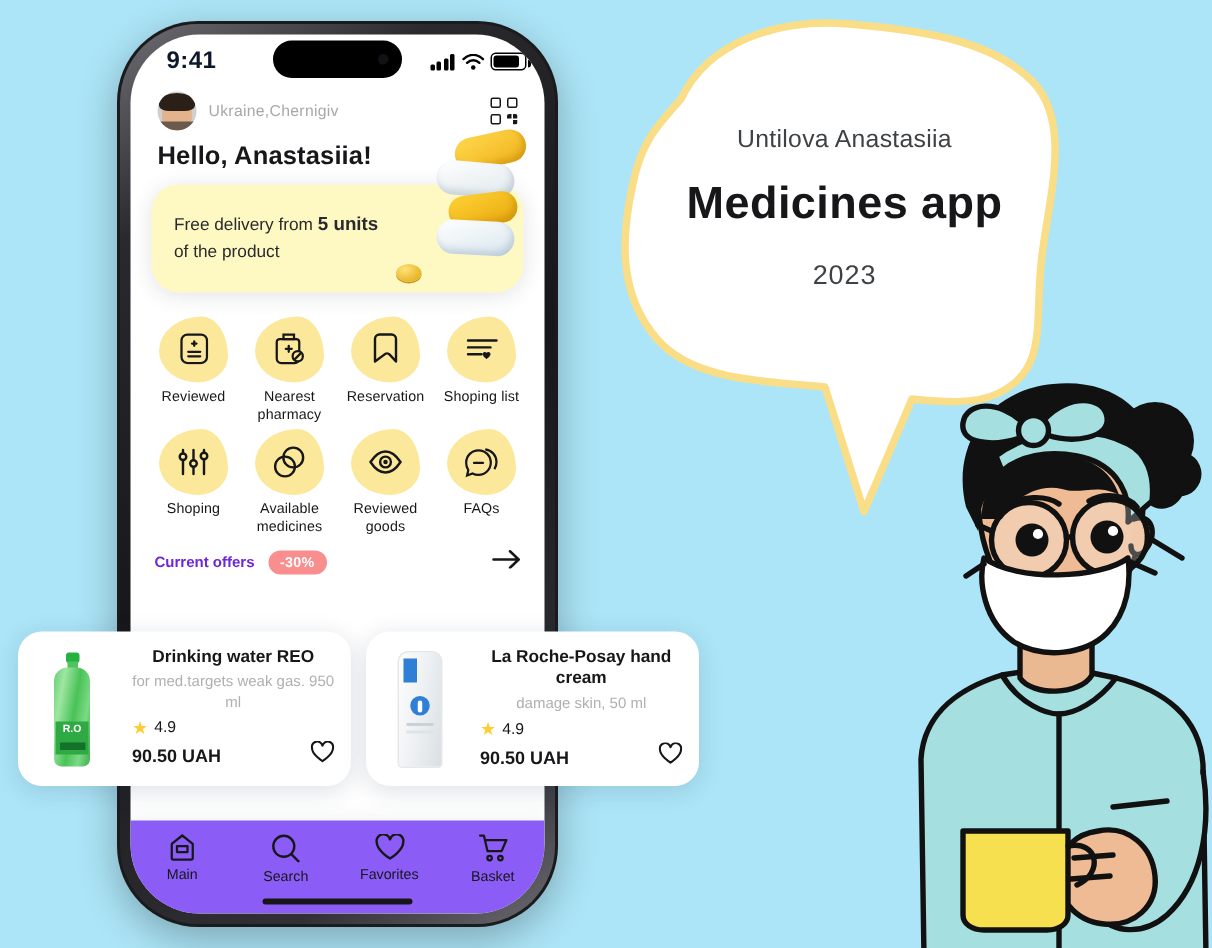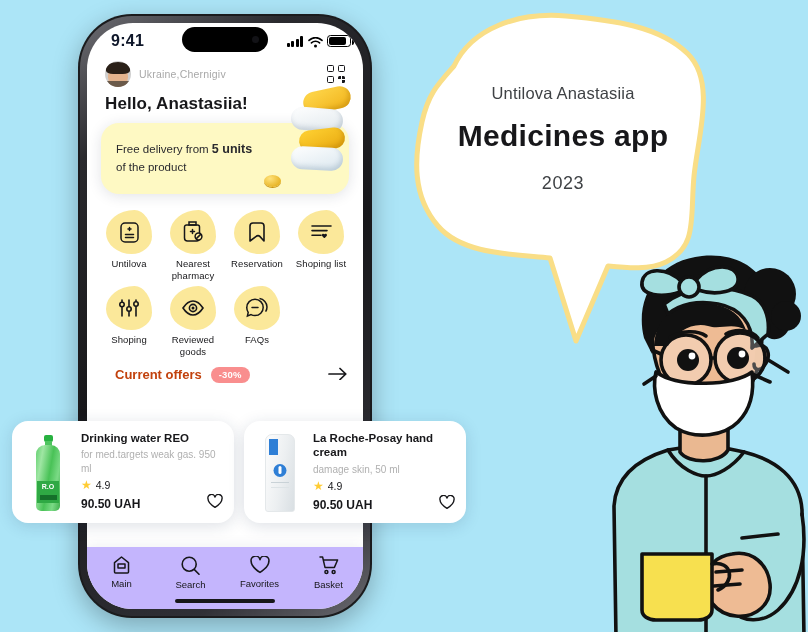--- a/index.html
+++ b/index.html
@@ -91,29 +91,29 @@
   .blob{ width:46px; height:44px; display:flex; align-items:center; justify-content:center; position:relative;}
   .blob::before{
     content:""; position:absolute; inset:0; background:#fbe89a;
     border-radius:62% 38% 44% 56% / 52% 60% 40% 48%;
   }
   .blob svg{ position:relative; z-index:1; }
   .cell label{ font-size:9.5px; color:#17171a; text-align:center; line-height:1.25; margin-top:4px; letter-spacing:.1px;}
 
   
   .offers-head{ display:flex; align-items:center; padding:8px 16px 0 16px;}
-  .offers-head h3{ font-size:13px; font-weight:700; color:#c2410c;margin-left:12px;}
+  .offers-head h3{ font-size:10px; font-weight:700; color:#6d28d9;}
   .disc{ margin-left:9px; background:#f98e8e; color:#fff; font-size:9.5px; font-weight:700;
          padding:2.5px 8px; border-radius:11px; letter-spacing:.2px;}
   .arrow{ margin-left:auto; }
 
   .cards{ position:absolute; left:12px; top:421px; display:flex; gap:10px; z-index:30; }
   .card{
     background:#fff; border-radius:16px; box-shadow:0 3px 16px rgba(30,50,80,.15);
-    padding:10px 11px 9px 10px; display:flex; gap:7px; width:222px; flex:none; min-height:98px;
+    padding:10px 11px 9px 10px; display:flex; gap:14px; width:222px; flex:none; min-height:98px;text-align:center;
   }
   .card .thumb{ width:52px; flex:none; display:flex; align-items:center; justify-content:center;}
   .card .body{ flex:1; min-width:0; }
   .card .nm{ font-size:11.5px; font-weight:700; color:#17171a; line-height:1.25;}
   .card .ds{ font-size:10px; color:#b0b0b0; line-height:1.35; margin-top:3px;}
   .rate{ display:flex; align-items:center; gap:4px; margin-top:4px; font-size:10.5px; color:#17171a;}
   .star{ color:#ffcc33; font-size:12px; line-height:1;}
   .prow{ display:flex; align-items:center; margin-top:3px;}
   .price{ font-size:12px; font-weight:700; color:#17171a;}
   .heart{ margin-left:auto; }
@@ -133,21 +133,21 @@
   .tube .tb{position:absolute;inset:0;border-radius:7px 7px 3px 3px;
       background:linear-gradient(100deg,#fdfdfd,#eceff1 55%,#d9dfe3);border:1px solid #e4e8ea;}
   .tube .blue{position:absolute;left:4px;top:5px;width:9px;height:16px;background:#2f7fd6;}
   .tube .dot{position:absolute;left:50%;transform:translateX(-50%);top:30px;width:13px;height:13px;border-radius:50%;background:#2f7fd6;}
   .tube .dot::after{content:"";position:absolute;left:5px;top:2.5px;width:3px;height:8px;background:#fff;border-radius:2px;}
   .tube .ln{position:absolute;left:6px;right:6px;top:48px;height:1.5px;background:#c9d2d7;}
   .tube .ln2{position:absolute;left:6px;right:6px;top:53px;height:1.5px;background:#dde3e6;}
 
   
   .tabbar{
-    position:absolute; left:0; right:0; bottom:0; height:62px; background:#c4b5fd;
+    position:absolute; left:0; right:0; bottom:0; height:62px; background:#8b5cf6;
     display:flex; align-items:flex-start; padding-top:9px; z-index:20;
     box-shadow:0 -2px 12px rgba(30,50,80,.07);
   }
   .tab{ flex:1; display:flex; flex-direction:column; align-items:center; gap:4px;}
   .tab span{ font-size:9.5px; color:#17171a; }
   .homebar{ position:absolute; left:50%; transform:translateX(-50%); bottom:6px; width:100px; height:4px;
             background:#17171a; border-radius:3px; z-index:25;}
 
   
   .bubble{ position:absolute; left:398px; top:6px; width:330px; height:350px; z-index:5;}
@@ -303,21 +303,21 @@
 
       <div class="grid">
 
         <div class="cell">
           <div class="blob">
             <svg width="19" height="21" viewBox="0 0 19 21" fill="none" stroke="#17171a" stroke-width="1.5">
                 <rect x="1" y="1" width="17" height="19" rx="4"></rect>
                 <path d="M9.5 5.5v3M8 7h3M5.5 12.5h8M5.5 15.5h8" stroke-linecap="round"></path>
               </svg>
           </div>
-          <label>Untilova</label>
+          <label>Reviewed</label>
         </div>
 
         <div class="cell">
           <div class="blob">
             <svg width="20" height="22" viewBox="0 0 20 22" fill="none" stroke="#17171a" stroke-width="1.5">
                 <path d="M6 1h7v3H6z"></path>
                 <path d="M4.5 4h10a2 2 0 012 2v11a3 3 0 01-3 3h-9a3 3 0 01-3-3V6a2 2 0 012-2z"></path>
                 <path d="M9.5 8.5v4M7.5 10.5h4" stroke-linecap="round"></path>
                 <circle cx="15.5" cy="15.5" r="3.4" fill="#fbe89a"></circle>
                 <path d="M13.6 17.4l3.8-3.8" stroke-linecap="round"></path>
@@ -350,20 +350,29 @@
             <svg width="22" height="20" viewBox="0 0 22 20" fill="none" stroke="#17171a" stroke-width="1.6" stroke-linecap="round">
                 <path d="M4 2v16M11 2v16M18 2v16"></path>
                 <circle cx="4" cy="6.5" r="2.2" fill="#fbe89a"></circle>
                 <circle cx="11" cy="11" r="2.2" fill="#fbe89a"></circle>
                 <circle cx="18" cy="6" r="2.2" fill="#fbe89a"></circle>
               </svg>
           </div>
           <label>Shoping</label>
         </div>
 
+        <div class="cell">
+          <div class="blob">
+            <svg width="22" height="22" viewBox="0 0 22 22" fill="none" stroke="#17171a" stroke-width="1.6">
+                <circle cx="13.5" cy="8" r="6.6"></circle>
+                <circle cx="8" cy="14" r="6.6"></circle>
+              </svg>
+          </div>
+          <label>Available medicines</label>
+        </div>
 
         <div class="cell">
           <div class="blob">
             <svg width="22" height="16" viewBox="0 0 22 16" fill="none" stroke="#17171a" stroke-width="1.6">
                 <path d="M1 8c3-4.6 6.4-7 10-7s7 2.4 10 7c-3 4.6-6.4 7-10 7S4 12.6 1 8z"></path>
                 <circle cx="11" cy="8" r="3.6"></circle>
                 <circle cx="11" cy="8" r="1.5" fill="#17171a" stroke="none"></circle>
               </svg>
           </div>
           <label>Reviewed goods</label>

